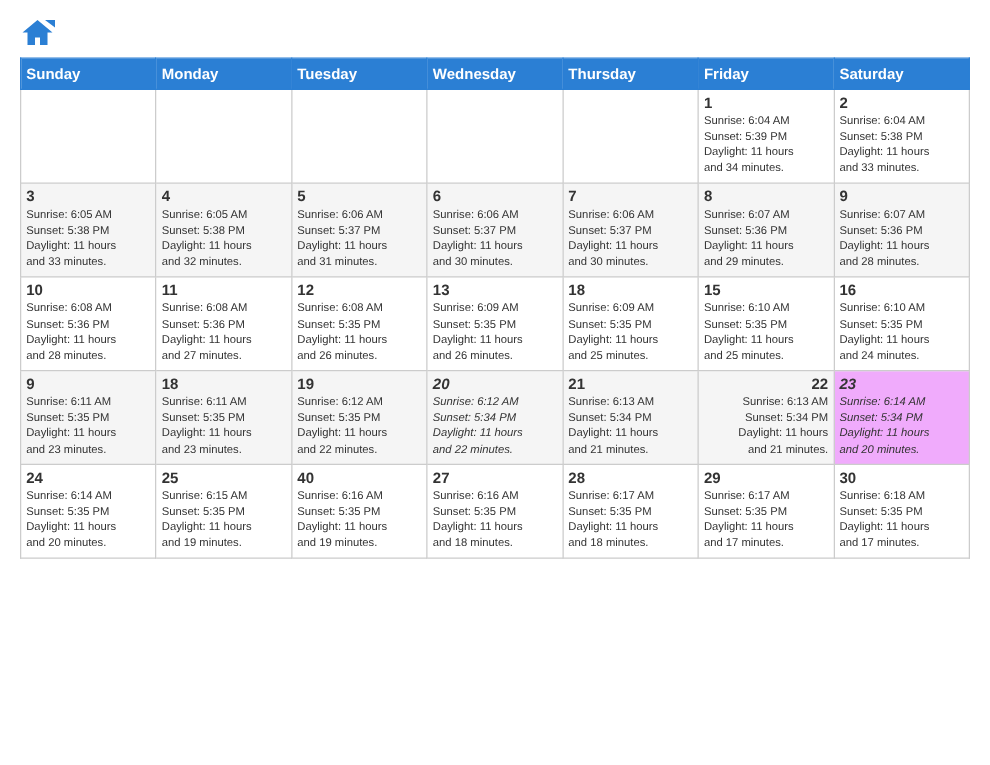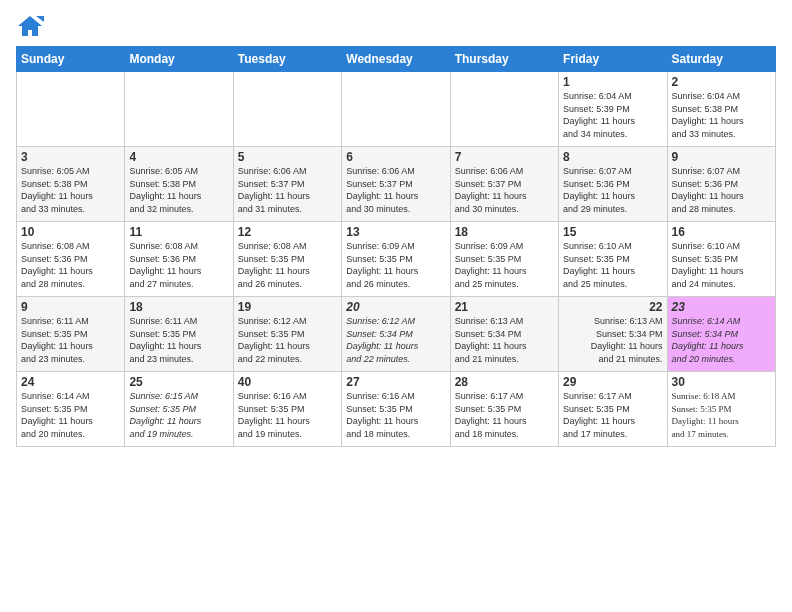--- a/index.html
+++ b/index.html
@@ -298,21 +298,21 @@
         <tr>
           <td>
             <span class="day-num">24</span>
             <div class="day-info" style="white-space: pre-line;">Sunrise: 6:14 AM
 Sunset: 5:35 PM
 Daylight: 11 hours
 and 20 minutes.</div>
           </td>
           <td>
             <span class="day-num">25</span>
-            <div class="day-info" style="white-space: pre-line; font-style: italic;">Sunrise: 6:15 AM
+            <div class="day-info" style="white-space: pre-line;">Sunrise: 6:15 AM
 Sunset: 5:35 PM
 Daylight: 11 hours
 and 19 minutes.</div>
           </td>
           <td>
             <span class="day-num">40</span>
             <div class="day-info" style="white-space: pre-line;">Sunrise: 6:16 AM
 Sunset: 5:35 PM
 Daylight: 11 hours
 and 19 minutes.</div>
@@ -333,21 +333,21 @@
           </td>
           <td>
             <span class="day-num">29</span>
             <div class="day-info" style="white-space: pre-line;">Sunrise: 6:17 AM
 Sunset: 5:35 PM
 Daylight: 11 hours
 and 17 minutes.</div>
           </td>
           <td>
             <span class="day-num">30</span>
-            <div class="day-info" style="white-space: pre-line; font-family: Liberation Serif, serif;">Sunrise: 6:18 AM
+            <div class="day-info" style="white-space: pre-line;">Sunrise: 6:18 AM
 Sunset: 5:35 PM
 Daylight: 11 hours
 and 17 minutes.</div>
           </td>
         </tr>
       </tbody>
   </table>
 </div>
 
 </body></html>

